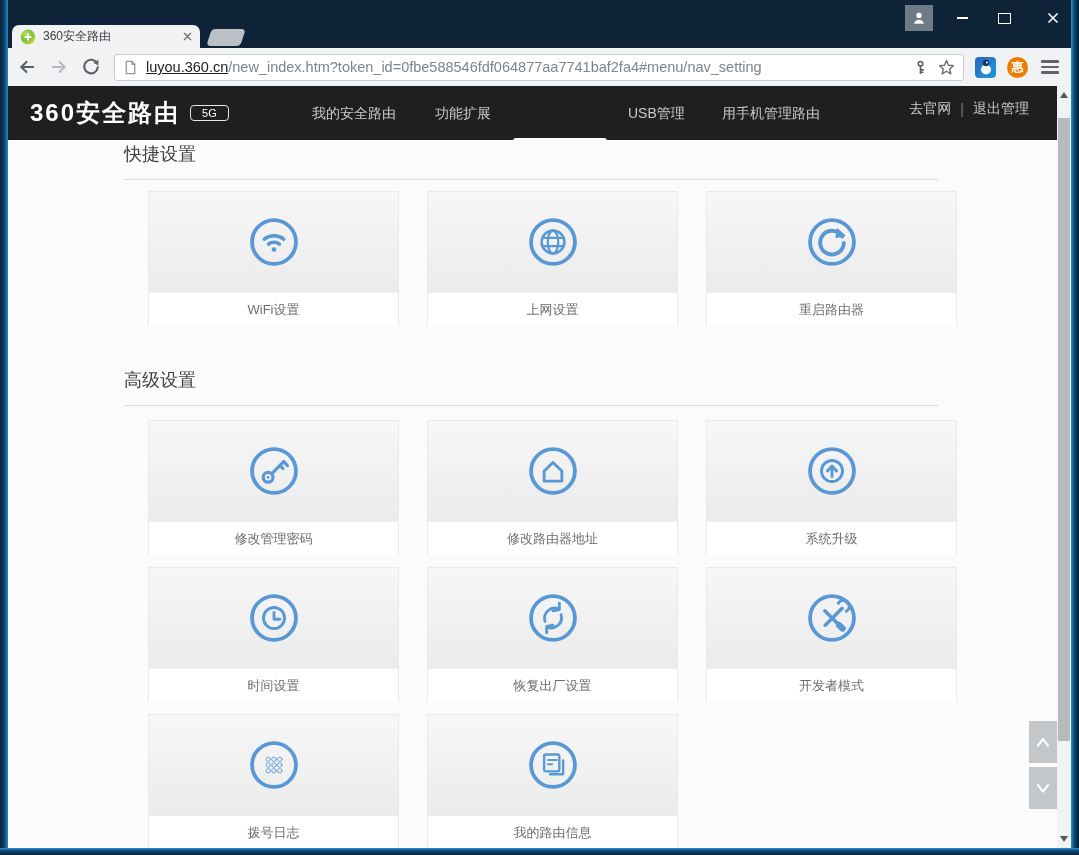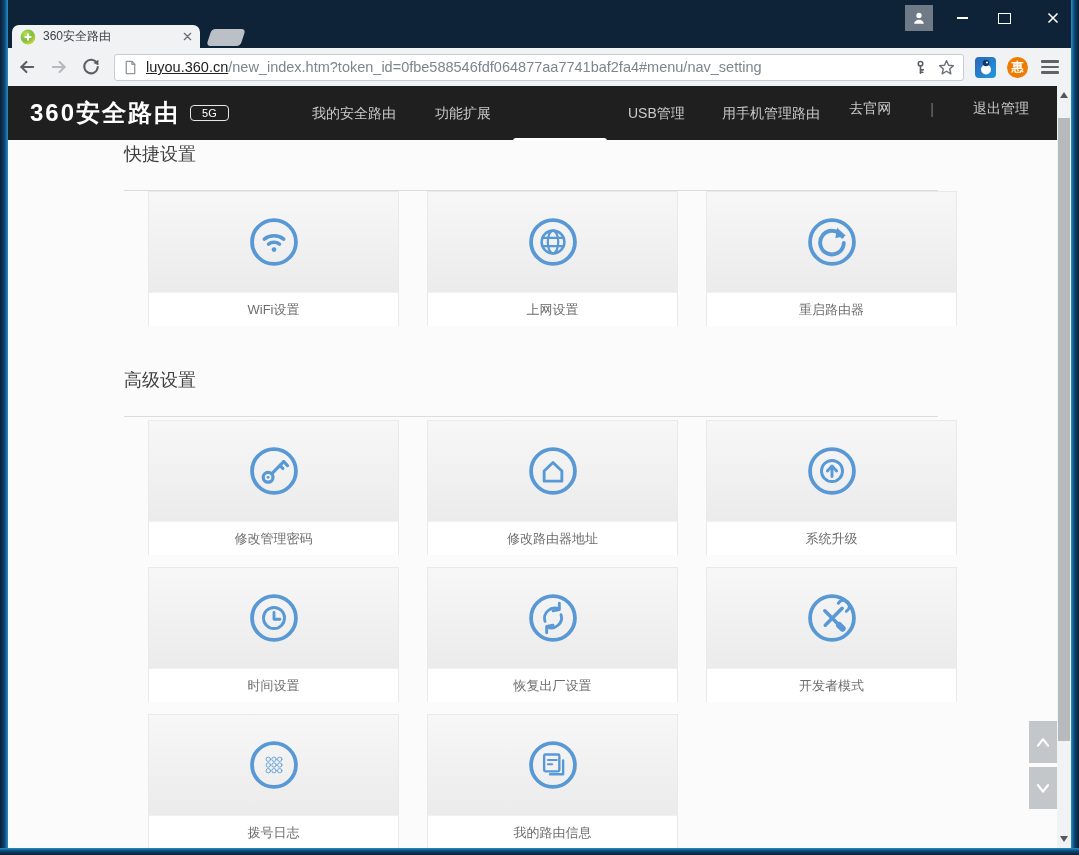--- a/index.html
+++ b/index.html
@@ -37,26 +37,26 @@
   .hamburger{margin-left:13px;display:flex;flex-direction:column;gap:3px;cursor:default;}
   .hamburger div{width:18px;height:2.6px;background:#5f6368;border-radius:1px;}
   
   .navbar{position:absolute;left:8px;top:86px;width:1049px;height:54px;background:#1f1f1f;}
   .logo{position:absolute;left:22px;top:0;height:54px;display:flex;align-items:center;}
   .logo-text{color:#fff;font-size:24px;font-weight:bold;letter-spacing:2px;}
   .logo-badge{margin-left:10px;color:#fff;font-size:11px;border:1.5px solid #e6e6e6;border-radius:4px;padding:1px 11px;}
   .nav-item{position:absolute;top:0;height:54px;line-height:54px;font-size:14px;color:#c9c9c9;cursor:pointer;white-space:nowrap;}
   .nav-active{position:absolute;top:4px;height:50px;width:94px;background:#fff;border-radius:3px 3px 0 0;display:flex;align-items:center;justify-content:center;cursor:pointer;margin-top:48px;}
   .nav-active span{font-size:14px;color:#333;}
-  .nav-right{position:absolute;right:28px;top:0;height:46px;display:flex;align-items:center;font-size:14px;color:#c9c9c9;gap:30px;}
+  .nav-right{position:absolute;right:28px;top:0;height:46px;display:flex;align-items:center;font-size:14px;color:#c9c9c9;}
   .nav-right .divider{margin:0 9px;color:#777;}
   .nav-right span{cursor:pointer;}
   
   .content{position:absolute;left:8px;top:140px;width:1049px;height:708px;background:#fbfbfc;overflow:hidden;}
-  .section-title{position:absolute;left:116px;width:814px;font-size:18px;color:#3f3f3f;padding-bottom:24px;border-bottom:1px solid #dcdcdc;}
+  .section-title{position:absolute;left:116px;width:814px;font-size:18px;color:#3f3f3f;padding-bottom:13px;border-bottom:1px solid #dcdcdc;}
   .card{position:absolute;width:251px;height:135px;background:#eab308;border:1px solid #e8e9ea;box-sizing:border-box;cursor:pointer;margin-left:24px;}
   .card-icon{height:100px;background:linear-gradient(180deg,#f7f7f8 0%,#ebebec 100%);display:flex;align-items:center;justify-content:center;border-bottom:1px solid #f0f0f1;}
   .card-label{height:33px;line-height:33px;text-align:center;font-size:13px;color:#6d6d6d;background:#fff;}
   .ic *{stroke:#5798d5;fill:none;stroke-linecap:round;stroke-linejoin:round;}
   .ic .f{fill:#5798d5;stroke:none;}
   .gic *{stroke:#5a5f64;fill:none;stroke-linecap:round;stroke-linejoin:round;}
   .gic.dis *{stroke:#b5b9bd;}
   .gic .f{fill:#5a5f64;stroke:none;}
   
   .scrollbar{position:absolute;left:1057px;top:86px;width:14px;height:762px;background:#f1f2f3;}

